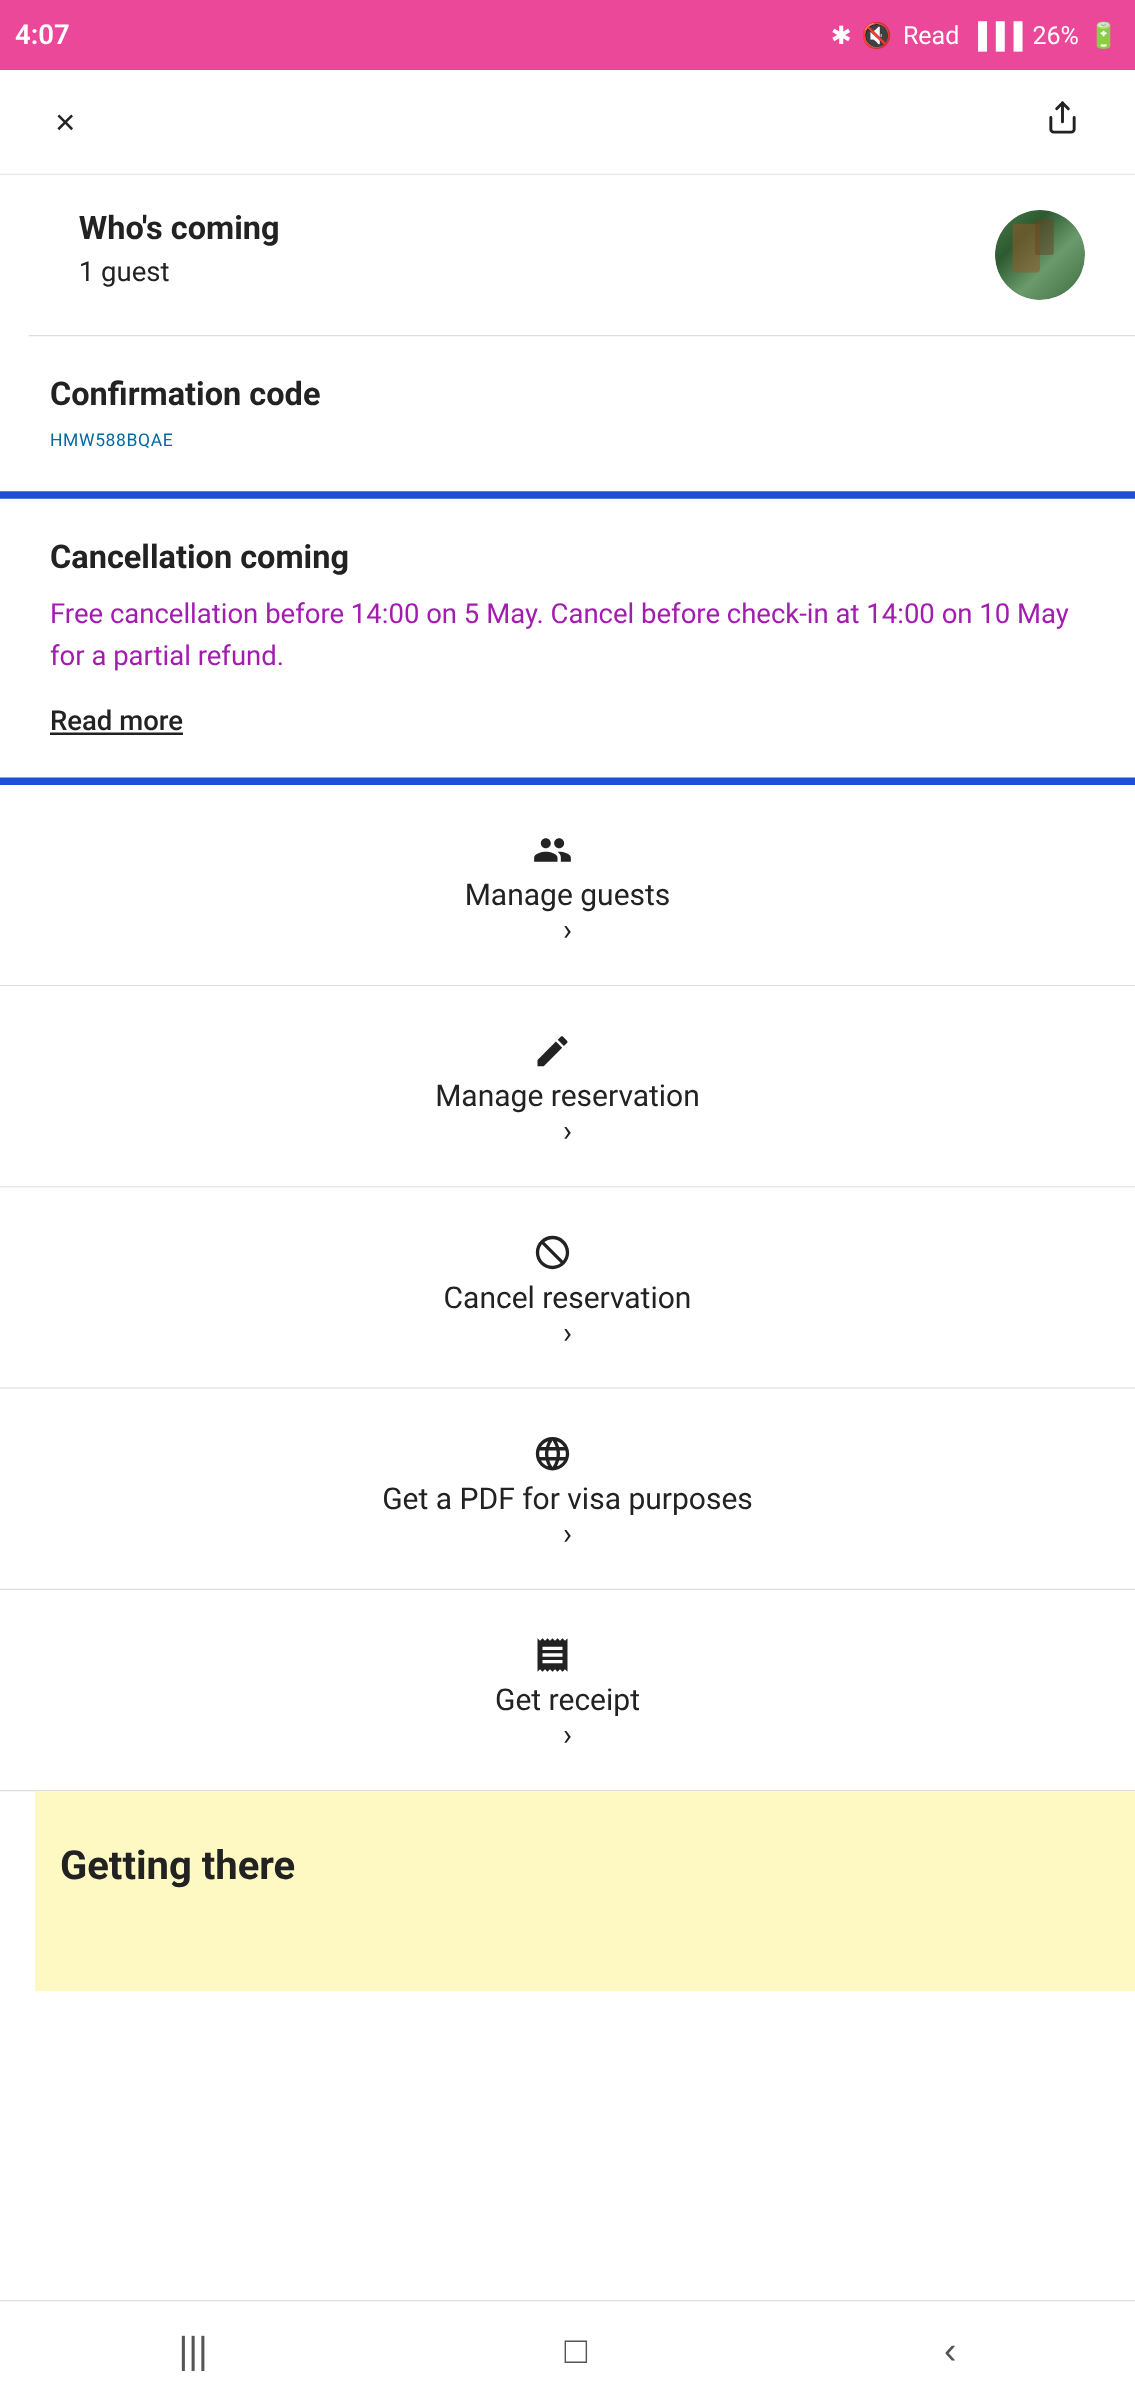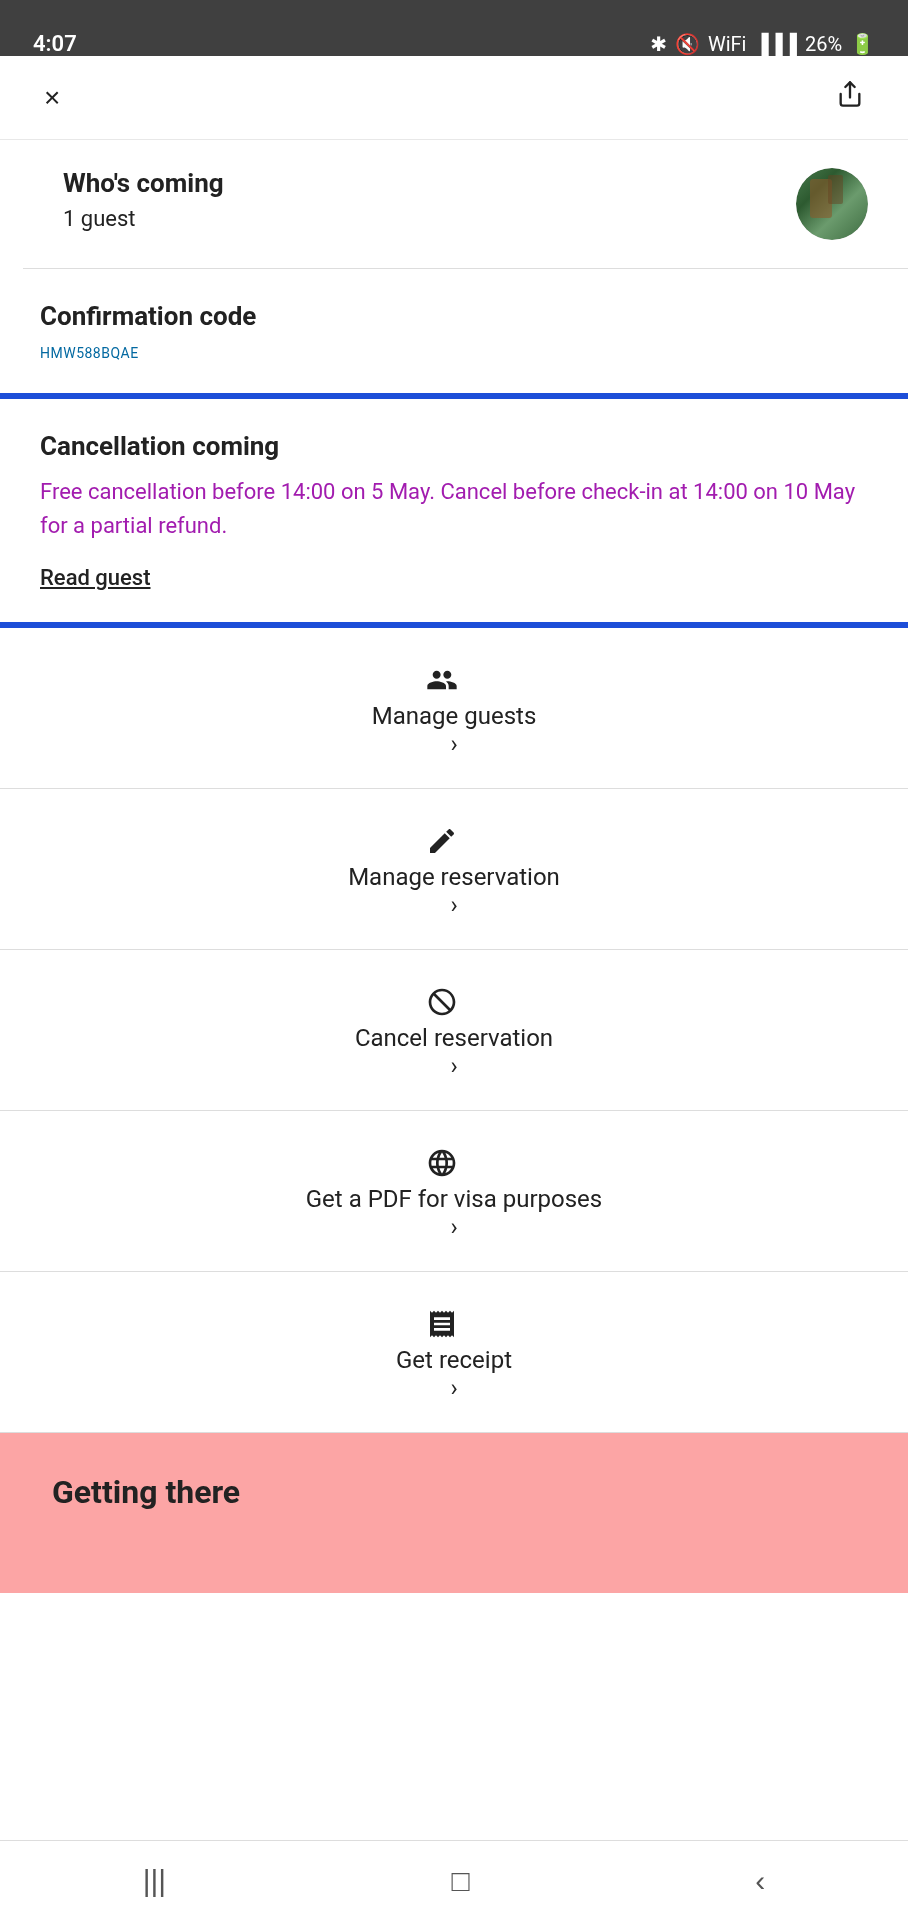--- a/index.html
+++ b/index.html
@@ -12,26 +12,26 @@
     body {
       font-family: -apple-system, BlinkMacSystemFont, 'Segoe UI', Roboto, sans-serif;
       background: #ffffff;
       width: 908px;
       min-height: 1920px;
       overflow-x: hidden;
     }
 
     
     .status-bar {
-      background: #404040;
+      background: #ec4899;
       height: 56px;
       display: flex;
-      align-items: flex-end;
+      align-items: center;
       justify-content: space-between;
-      padding: 0 33px;
+      padding: 0 12px;
       color: #ffffff;
       font-size: 22px;
     }
 
     .status-left {
       font-weight: 600;
       font-size: 22px;
     }
 
     .status-right {
@@ -200,23 +200,24 @@
       color: #222222;
     }
 
     .menu-chevron {
       font-size: 24px;
       color: #222222;
     }
 
     
     .getting-there-section {
-      padding: 40px 52px 20px;
-      background: #fca5a5;
+      padding: 40px 20px 20px;
+      background: #fef9c3;
       min-height: 160px;
+      margin-left: 28px;
     }
 
     .getting-there-title {
       font-size: 32px;
       font-weight: 700;
       color: #222222;
     }
 
     
     .bottom-nav {
@@ -254,21 +255,21 @@
     }
   </style>
 </head>
 <body>
 
 <div class="status-bar">
   <span class="status-left">4:07</span>
   <div class="status-right">
     <span>✱</span>
     <span>🔇</span>
-    <span>WiFi</span>
+    <span>Read</span>
     <span>▐▐▐</span>
     <span>26%</span>
     <span>🔋</span>
   </div>
 </div>
 
 <div class="top-nav">
   <button class="close-btn">×</button>
   <button class="share-btn">
     <svg width="28" height="28" viewBox="0 0 24 24" fill="none" stroke="#222" stroke-width="2" stroke-linecap="round" stroke-linejoin="round">
@@ -292,21 +293,21 @@
   </div>
 
   <div class="section">
     <h2 class="section-title">Confirmation code</h2>
     <p class="confirmation-code">HMW588BQAE</p>
   </div>
 
   <div class="section">
     <h2 class="section-title">Cancellation coming</h2>
     <p class="policy-desc">Free cancellation before 14:00 on 5 May. Cancel before check-in at 14:00 on 10 May for a partial refund.</p>
-    <a class="read-more-link">Read guest</a>
+    <a class="read-more-link">Read more</a>
   </div>
 
   <div class="menu-list">
 
     <div class="menu-item">
       <div class="menu-icon">
         <svg viewBox="0 0 24 24" xmlns="http://www.w3.org/2000/svg">
           <path d="M16 11c1.66 0 2.99-1.34 2.99-3S17.66 5 16 5c-1.66 0-3 1.34-3 3s1.34 3 3 3zm-8 0c1.66 0 2.99-1.34 2.99-3S9.66 5 8 5C6.34 5 5 6.34 5 8s1.34 3 3 3zm0 2c-2.33 0-7 1.17-7 3.5V19h14v-2.5c0-2.33-4.67-3.5-7-3.5zm8 0c-.29 0-.62.02-.97.05 1.16.84 1.97 1.97 1.97 3.45V19h6v-2.5c0-2.33-4.67-3.5-7-3.5z"></path>
         </svg>
       </div>

